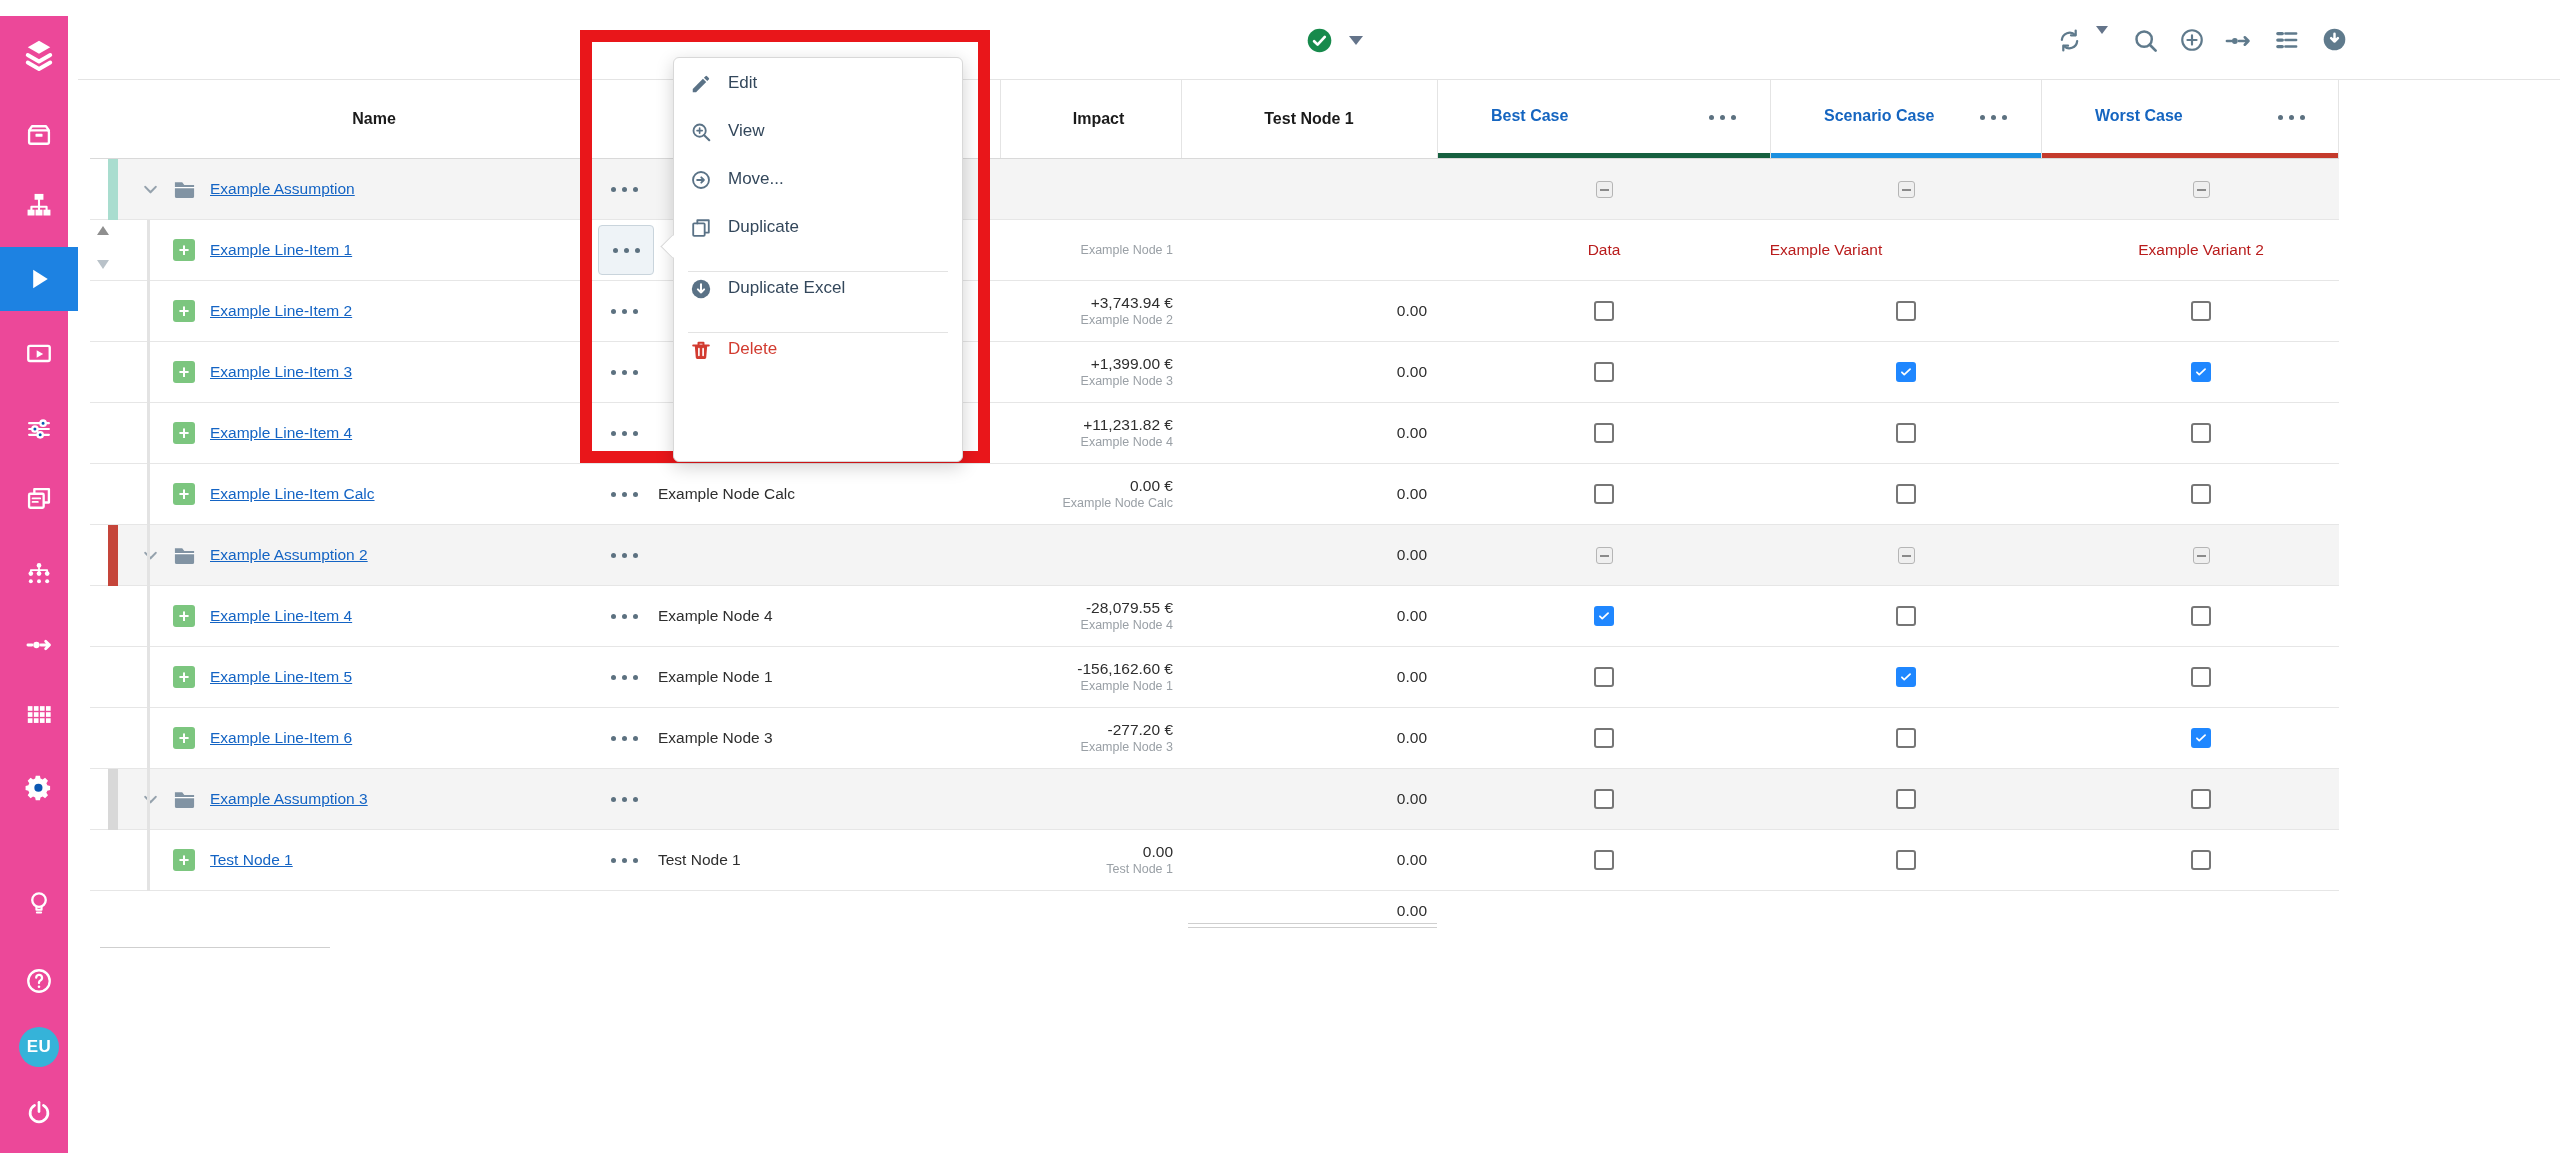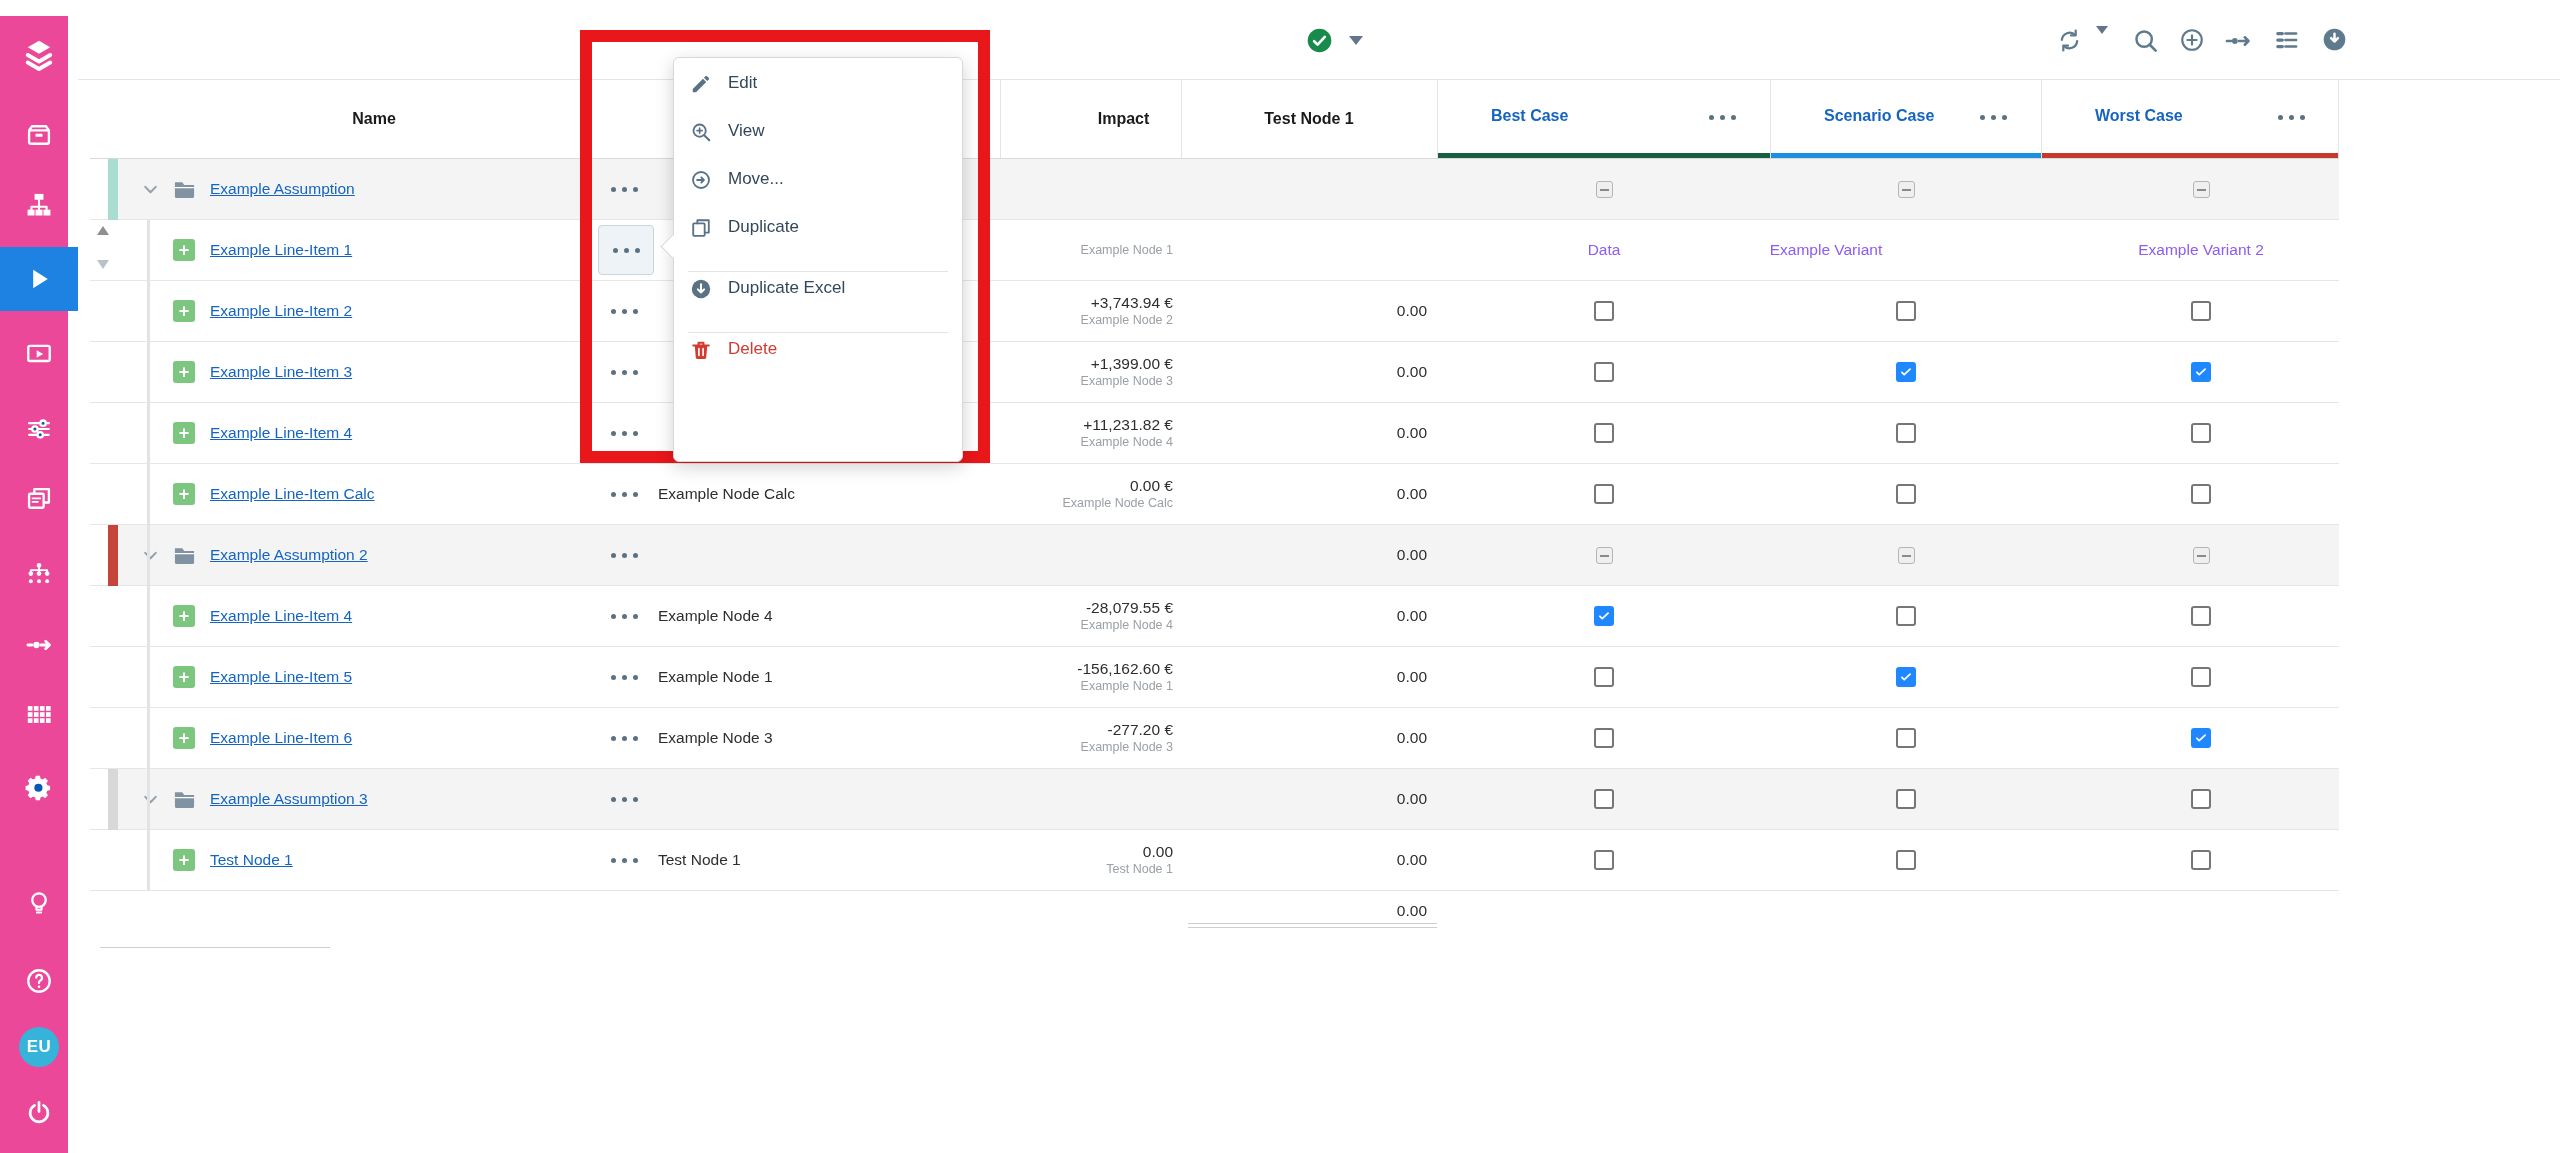--- a/index.html
+++ b/index.html
@@ -34,21 +34,21 @@
   .dots-btn{position:absolute;left:508px;top:5px;width:56px;height:50px;background:#eef3f7;border:1px solid #c9d4dc;border-radius:4px;display:flex;align-items:center;justify-content:center;cursor:pointer;box-sizing:border-box;}
   .node-txt{position:absolute;left:568px;top:0;height:60px;line-height:60px;font-size:15.5px;color:#2e2e2e;white-space:nowrap;}
   .impact{position:absolute;left:700px;width:383px;top:0;height:60px;display:flex;flex-direction:column;justify-content:center;align-items:flex-end;text-align:right;}
   .impact .v{font-size:15.5px;color:#2e2e2e;line-height:19px;}
   .impact .n{font-size:12.5px;color:#9aa0a6;line-height:17px;}
   .testv{position:absolute;left:1100px;width:237px;top:0;height:60px;line-height:60px;text-align:right;font-size:15.5px;color:#2e2e2e;}
   .cb{position:absolute;top:20px;width:20px;height:20px;box-sizing:border-box;border:2px solid #767676;border-radius:3px;background:#fff;cursor:pointer;display:flex;align-items:center;justify-content:center;}
   .cb.checked{background:#1f87ff;border-color:#1f87ff;}
   .cb.indeterminate{top:22px;width:17px;height:17px;border:1.5px solid #b5b5b5;background:#efefef;}
   .cb.indeterminate b{display:block;width:9px;height:2px;background:#8a8a8a;}
-  .var-lbl{position:absolute;top:0;width:220px;height:60px;line-height:60px;text-align:center;font-size:15.5px;color:#8b5cf6;}
+  .var-lbl{position:absolute;top:0;width:220px;height:60px;line-height:60px;text-align:center;font-size:15.5px;color:#b91c1c;}
   .tri{position:absolute;width:0;height:0;border-left:6px solid transparent;border-right:6px solid transparent;cursor:pointer;}
   
   #red-box{position:absolute;left:580px;top:30px;width:410px;height:433px;border:12px solid #e9161a;box-sizing:border-box;z-index:50;pointer-events:none;}
   #ctx-menu{position:absolute;left:673px;top:57px;width:290px;height:405px;background:#fff;border:1px solid #d8d8d8;border-radius:6px;box-shadow:0 5px 18px rgba(0,0,0,.18);z-index:60;box-sizing:border-box;padding-top:15px;}
   #menu-pointer{position:absolute;left:664px;top:238px;width:16px;height:16px;background:#fff;border-left:1px solid #d8d8d8;border-bottom:1px solid #d8d8d8;transform:rotate(45deg);z-index:61;}
   .menu-item{height:48px;display:flex;align-items:flex-start;padding-left:16px;gap:16px;font-size:17px;color:#33475b;cursor:pointer;}
   .menu-div{height:1px;background:#e3e3e3;margin:6px 14px;}
   .icon{display:inline-flex;align-items:center;justify-content:center;}
   .hline{position:absolute;background:#d9d9d9;height:1px;}
 </style>
@@ -253,21 +253,21 @@
           <svg width="27" height="27" viewBox="0 0 24 24" fill="none" stroke="currentColor" stroke-width="2" stroke-linecap="round" stroke-linejoin="round">
             <circle cx="12" cy="12" r="9.6" fill="currentColor" stroke="none"></circle>
             <path d="M12 6.8v7m0 0l-3-3m3 3l3-3" stroke="#fff" stroke-width="2.2"></path>
           </svg>
         </span></div>
     </div>
   <button id="back-btn">Back to sheet</button>
 
   <div id="table-header">
       <div class="th" style="left: 148px; width: 452px;">Name</div>
-      <div class="th" style="left: 1025px; width: 181px; padding-left: 8px;">Impact</div>
+      <div class="th" style="left: 1000px; width: 181px; padding-left: 8px;">Impact</div>
       <div class="th" style="left: 1181px; width: 256px;">Test Node 1</div>
       <div class="scen-h" style="left: 1437px; width: 333px;">
         <span class="lbl">Best Case</span>
         <div class="dots" style="position: absolute; right: 34px; top: 36px;">
           <i></i>
           <i></i>
           <i></i>
         </div>
         <div class="bar" style="background: rgb(22, 96, 63);"></div>
       </div>

